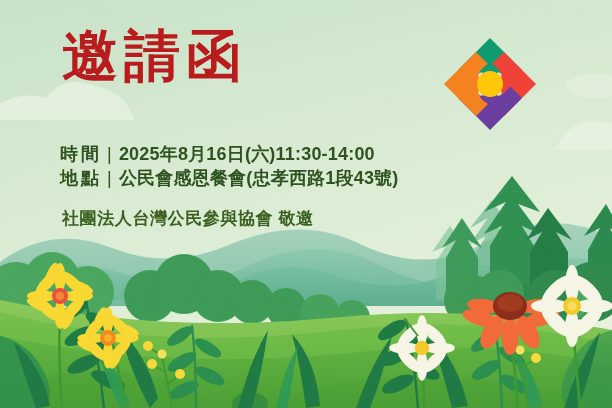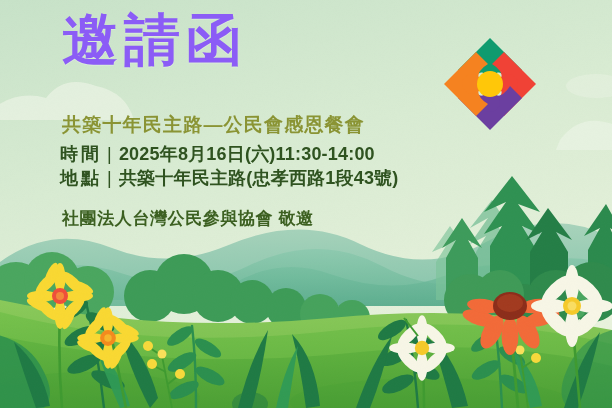--- a/index.html
+++ b/index.html
@@ -24,26 +24,26 @@
 
   
   .text-layer {
     position: absolute;
     inset: 0;
     z-index: 30;
   }
   .title {
     position: absolute;
     left: 62px;
-    top: 16px;
-    font-family: Liberation Mono, monospace;
+    top: 28px;
+    font-family: Liberation Sans, sans-serif;
     font-size: 56px;
     font-weight: 700;
     letter-spacing: 6px;
-    color: #8b5cf6;
+    color: #b91c1c;
     line-height: 1;
     text-shadow: 0 1px 0 rgba(255,255,255,0.25);
   }
   .subtitle {
     position: absolute;
     left: 62px;
     top: 112px;
     font-size: 19px;
     font-weight: 700;
     letter-spacing: 1.2px;
@@ -406,26 +406,25 @@
         <circle cx="34" cy="52" r="10" fill="#f58220"></circle>
       </g>
 
       <circle cx="52" cy="52" r="13" fill="#ffc709"></circle>
     </svg>
   </div>
 
   <div class="text-layer">
     <div class="title">邀請函</div>
 
-    <div class="subtitle">共築十年民主路—公民會感恩餐會</div>
 
     <div class="info-line time">
       <span class="lbl">時間</span><span class="sep">|</span><span>2025年8月16日(六)11:30-14:00</span>
     </div>
 
     <div class="info-line place">
-      <span class="lbl">地點</span><span class="sep">|</span><span>共築十年民主路(忠孝西路1段43號)</span>
+      <span class="lbl">地點</span><span class="sep">|</span><span>公民會感恩餐會(忠孝西路1段43號)</span>
     </div>
 
     <div class="signature">社團法人台灣公民參與協會 敬邀</div>
   </div>
 
 </div>
 
 </body></html>

